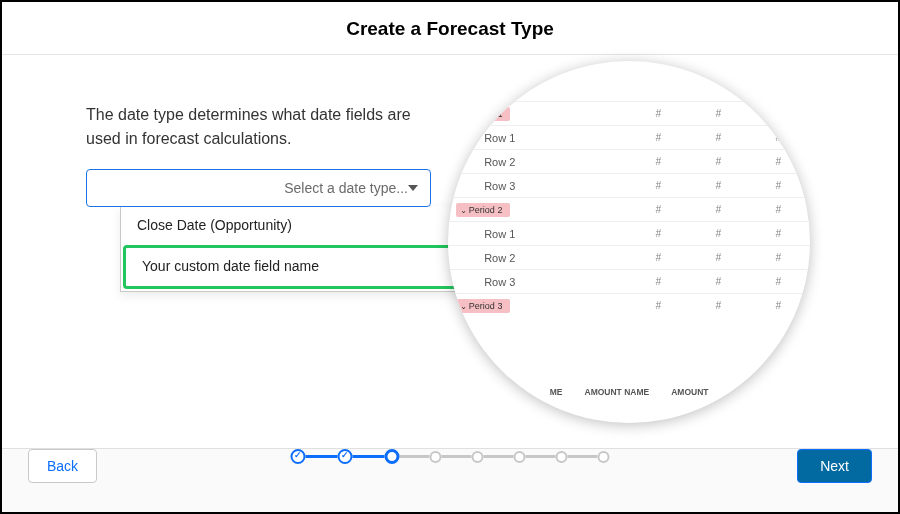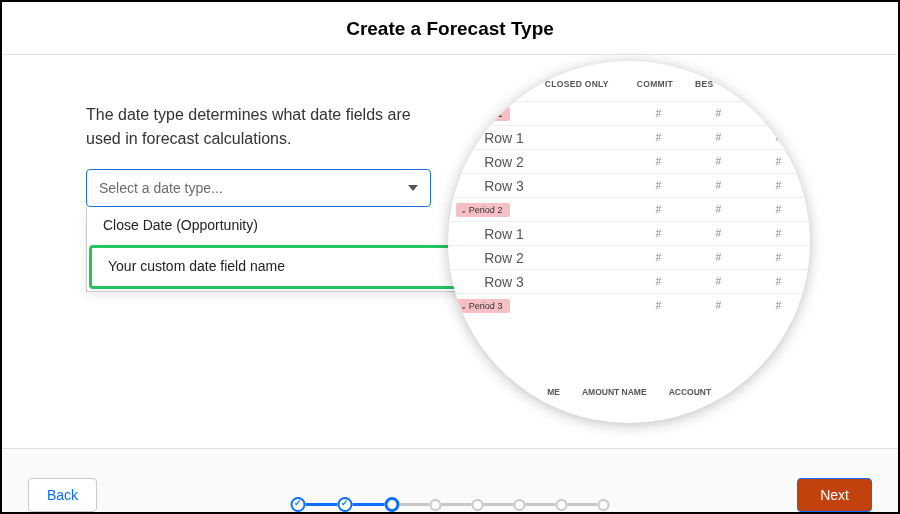--- a/index.html
+++ b/index.html
@@ -4,48 +4,48 @@
 <style>
   * { box-sizing: border-box; margin: 0; padding: 0; }
   html, body { width: 900px; height: 514px; font-family: -apple-system, BlinkMacSystemFont, "Segoe UI", Arial, sans-serif; background: #fff; }
   .frame { width: 900px; height: 514px; border: 2px solid #000; position: relative; overflow: hidden; }
   .header { text-align: center; padding: 16px 4px 14px; font-size: 19px; font-weight: 600; border-bottom: 1px solid #e5e5e5; }
   .body { display: flex; height: 380px; }
   .left { width: 46%; padding: 48px 0 0 84px; }
   .step-title { font-size: 21px; font-weight: 700; margin-bottom: 14px; color: #111; }
   .step-desc { font-size: 16px; color: #333; line-height: 1.5; max-width: 340px; margin-bottom: 18px; }
 
-  .combo { width: 345px; height: 38px; border: 1.5px solid #1b73e8; border-radius: 4px; display: flex; align-items: center; justify-content: space-between; padding: 0 12px; background: #fff; color: #6b6b6b; font-size: 14px; position: relative; }
+  .combo { width: 345px; height: 38px; border: 1.5px solid #1b73e8; border-radius: 4px; display: flex; align-items: center; justify-content: flex-end; padding: 0 12px; background: #fff; color: #6b6b6b; font-size: 14px; position: relative; }
   .combo .chev { width: 0; height: 0; border-left: 5px solid transparent; border-right: 5px solid transparent; border-top: 6px solid #555; }
-  .dropdown { width: 383px; border: 1px solid #c9c9c9; border-top: none; background: #fff; box-shadow: 0 4px 10px rgba(0,0,0,0.08); }
+  .dropdown { width: 383px; border: 1px solid #c9c9c9; border-top: none; background: #fff; box-shadow: 0 4px 10px rgba(0,0,0,0.08); margin-left: 34px; }
   .dropdown .opt { padding: 10px 16px 12px 16px; font-size: 14px; color: #222; }
   .opt-hl { border: 3px solid #22c55e; border-radius: 4px; margin: 0 2px 2px 2px; }
 
   .right { flex: 1; position: relative; }
   .circle {
     position: absolute; top: 6px; left: 34px; width: 362px; height: 362px; border-radius: 50%;
     background: #fff; box-shadow: 0 2px 14px rgba(0,0,0,0.25); overflow: hidden; font-size: 10px; color: #555;
   }
   .circle .col-heads { position: absolute; top: 18px; left: 0; width: 100%; display: flex; justify-content: center; gap: 28px; font-size: 8.5px; letter-spacing: 0.3px; color: #555; font-weight: 600; }
   .circle .col-heads span:last-child { margin-left: -6px; }
   .grid { position: absolute; top: 40px; left: 0; width: 100%; }
   .grow { display: flex; align-items: center; height: 24px; border-top: 1px solid #eee; }
   .grow.period .plabel { background: #f6bfc4; color: #333; font-size: 9px; padding: 2px 8px 2px 4px; border-radius: 2px; margin-left: 8px; }
   .grow.period .chevp { font-size: 8px; margin-right: 2px; color: #333; }
-  .grow .cell-label { width: 92px; padding-left: 36px; font-size: 14px; color: #555; }
+  .grow .cell-label { width: 92px; padding-left: 36px; font-size: 11px; color: #555; }
   .grow .hash { width: 60px; text-align: center; font-style: italic; color: #888; font-size: 10px; }
   .grow.period .hashwrap { display: flex; }
   .grow .hashwrap { display: flex; margin-left: auto; margin-right: 2px; }
 
   .bottom-heads { position: absolute; bottom: 26px; left: 0; width: 100%; display: flex; justify-content: center; gap: 22px; font-size: 8.5px; font-weight: 600; color: #555; }
 
-  .footer { position: absolute; bottom: 0; left: 0; right: 0; height: 64px; border-top: 1px solid #e0e0e0; background: #fafafa; display: flex; align-items: flex-end; padding: 0 26px; }
+  .footer { position: absolute; bottom: 0; left: 0; right: 0; height: 64px; border-top: 1px solid #e0e0e0; background: #fafafa; display: flex; align-items: flex-start; padding: 0 26px; }
   .btn { height: 34px; padding: 0 18px; border-radius: 4px; font-size: 14px; font-weight: 500; display: inline-flex; align-items: center; justify-content: center; }
   .btn-back { background: #fff; border: 1px solid #c9c9c9; color: #0d6efd; }
-  .btn-next { background: #c2410c; border: 1px solid #0d6efd; color: #fff; margin-left: auto; padding: 0 22px; }
+  .btn-next { background: #0369a1; border: 1px solid #0d6efd; color: #fff; margin-left: auto; padding: 0 22px; }
 
   .stepper { position: absolute; left: 50%; transform: translateX(-50%); display: flex; align-items: center; gap: 0; }
   .dot { width: 15px; height: 15px; border-radius: 50%; border: 2.5px solid #0d6efd; background: #fff; position: relative; }
   .dot.done::after { content: "✓"; position: absolute; left: 1.5px; top: -1px; font-size: 9px; color: #0d6efd; font-weight: 800; }
   .dot.current { border-width: 3px; }
   .dot.future { border-color: #c7c7c7; width: 12px; height: 12px; }
   .bar { width: 32px; height: 3px; background: #0d6efd; }
   .bar.gray { background: #c7c7c7; width: 30px; height: 2.5px; }
 </style>
 </head>
@@ -63,25 +63,20 @@
         <span class="chev"></span>
       </div>
       <div class="dropdown">
         <div class="opt">Close Date (Opportunity)</div>
         <div class="opt opt-hl">Your custom date field name</div>
       </div>
     </div>
 
     <div class="right">
       <div class="circle">
-        <div class="col-heads">
-          <span>CLOSED ONLY</span>
-          <span>COMMIT</span>
-          <span>BES</span>
-        </div>
         <div class="grid" id="preview-grid">
             <div class="grow period">
               <span class="plabel"><span class="chevp">⌄</span>Period 1</span>
               <div class="hashwrap">
                 <div class="hash">#</div>
                 <div class="hash">#</div>
                 <div class="hash">#</div>
               </div>
             </div>
             <div class="grow">
@@ -145,21 +140,21 @@
               <div class="hashwrap">
                 <div class="hash">#</div>
                 <div class="hash">#</div>
                 <div class="hash">#</div>
               </div>
             </div>
           </div>
         <div class="bottom-heads">
           <span>ME</span>
           <span>AMOUNT NAME</span>
-          <span>ACCOUNT</span>
+          <span>AMOUNT</span>
         </div>
       </div>
     </div>
   </div>
 
   <div class="footer">
     <div class="btn btn-back">Back</div>
     <div class="stepper" id="stepper">
         <div class="dot done"></div>
         <div class="bar "></div>

